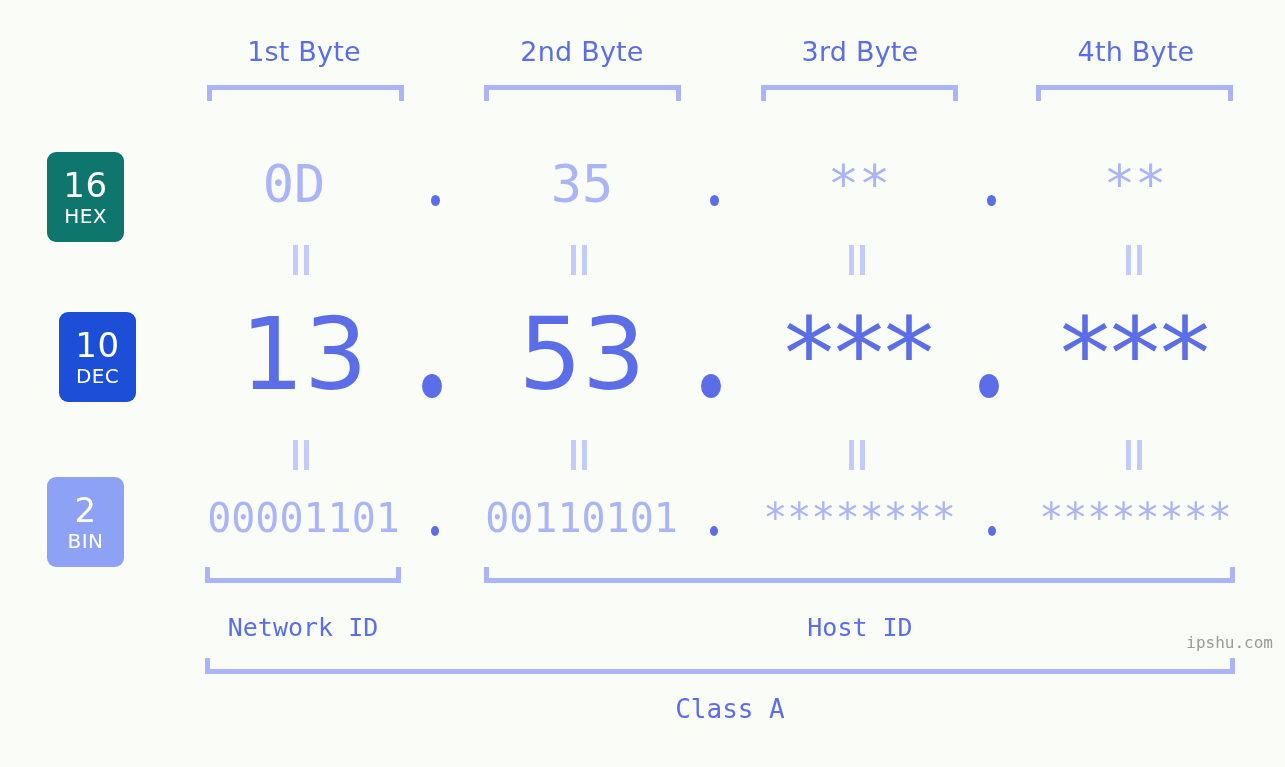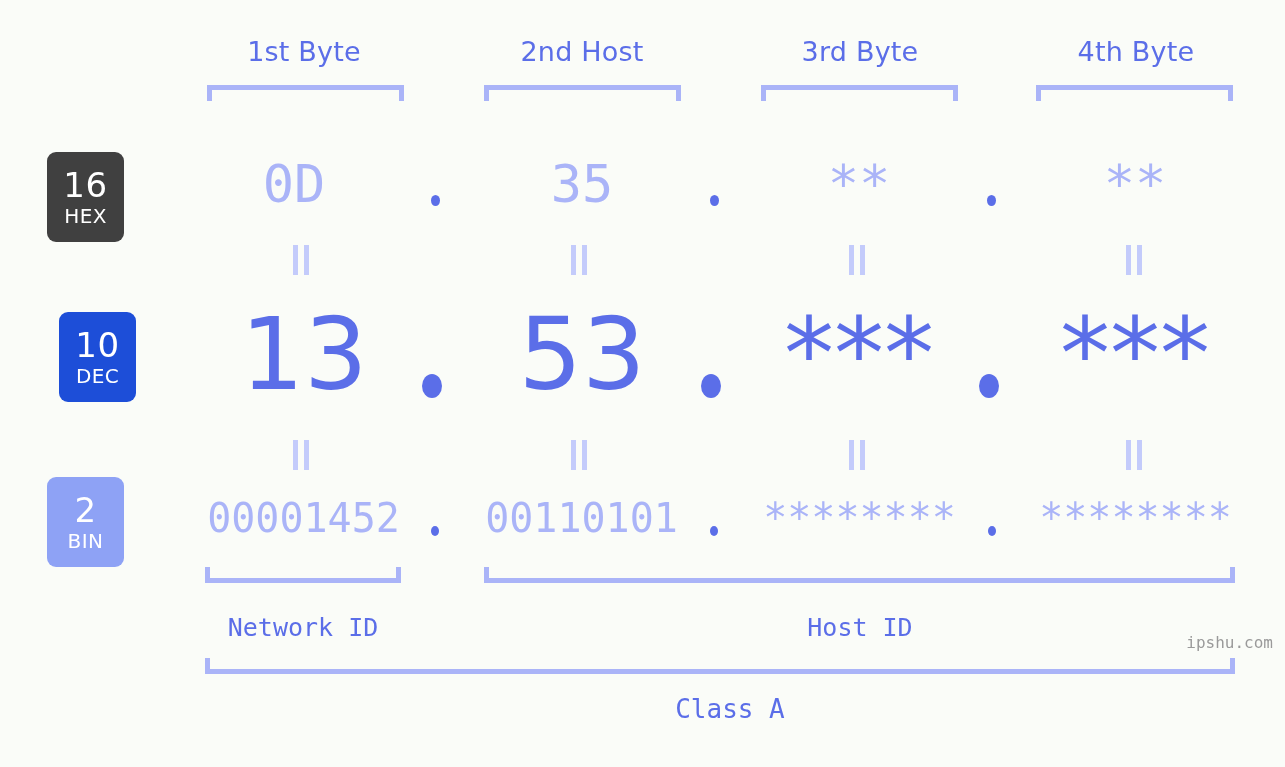--- a/index.html
+++ b/index.html
@@ -76,21 +76,21 @@
     font-size: 34px;
     font-weight: 400;
     letter-spacing: 0.5px;
   }
   .badge .sub {
     font-size: 20px;
     font-weight: 400;
     margin-top: 4px;
     letter-spacing: 0.4px;
   }
-  #badge-hex { left: 47px; top: 152px; height: 90px; background: #404040; }
+  #badge-hex { left: 47px; top: 152px; height: 90px; background: #0f766e; }
   #badge-dec { left: 47px; top: 312px; height: 90px; background: #1d4ed8; margin-left: 12px; }
   #badge-bin { left: 47px; top: 477px; height: 90px; background: #8ea2f5; }
 
   
   .cell {
     position: absolute;
     text-align: center;
     white-space: nowrap;
     line-height: 1;
   }
@@ -162,21 +162,21 @@
     font-size: 16px;
     letter-spacing: 0px;
   }
 </style>
 </head>
 <body>
 
 <div class="stage">
 
   <div class="byte-label" style="left:206px; top:36px; width:196px;">1st Byte</div>
-  <div class="byte-label" style="left:484px; top:36px; width:196px;">2nd Host</div>
+  <div class="byte-label" style="left:484px; top:36px; width:196px;">2nd Byte</div>
   <div class="byte-label" style="left:762px; top:36px; width:196px;">3rd Byte</div>
   <div class="byte-label" style="left:1038px; top:36px; width:196px;">4th Byte</div>
 
   <div class="bracket-top" style="left:207px; top:85px; width:197px;"></div>
   <div class="bracket-top" style="left:484px; top:85px; width:197px;"></div>
   <div class="bracket-top" style="left:761px; top:85px; width:197px;"></div>
   <div class="bracket-top" style="left:1036px; top:85px; width:197px;"></div>
 
   <div class="badge" id="badge-hex">
     <span class="num">16</span>
@@ -241,21 +241,21 @@
       <i></i>
       <i></i>
     </div>
 
   <div class="badge" id="badge-bin">
     <span class="num">2</span>
     <span class="sub">BIN</span>
   </div>
 
   <div class="row-bin">
-    <div class="cell" style="left:201px; top:498px; width:205px;">00001452</div>
+    <div class="cell" style="left:201px; top:498px; width:205px;">00001101</div>
     <div class="dot xs" style="left:431px; top:526px;"></div>
     <div class="cell" style="left:479px; top:498px; width:205px;">00110101</div>
     <div class="dot xs" style="left:710px; top:526px;"></div>
     <div class="cell" style="left:757px; top:498px; width:205px;">********</div>
     <div class="dot xs" style="left:988px; top:526px;"></div>
     <div class="cell" style="left:1033px; top:498px; width:205px;">********</div>
   </div>
 
   <div class="bracket-bottom" style="left:205px; top:567px; width:196px;"></div>
   <div class="bracket-bottom" style="left:484px; top:567px; width:751px;"></div>

